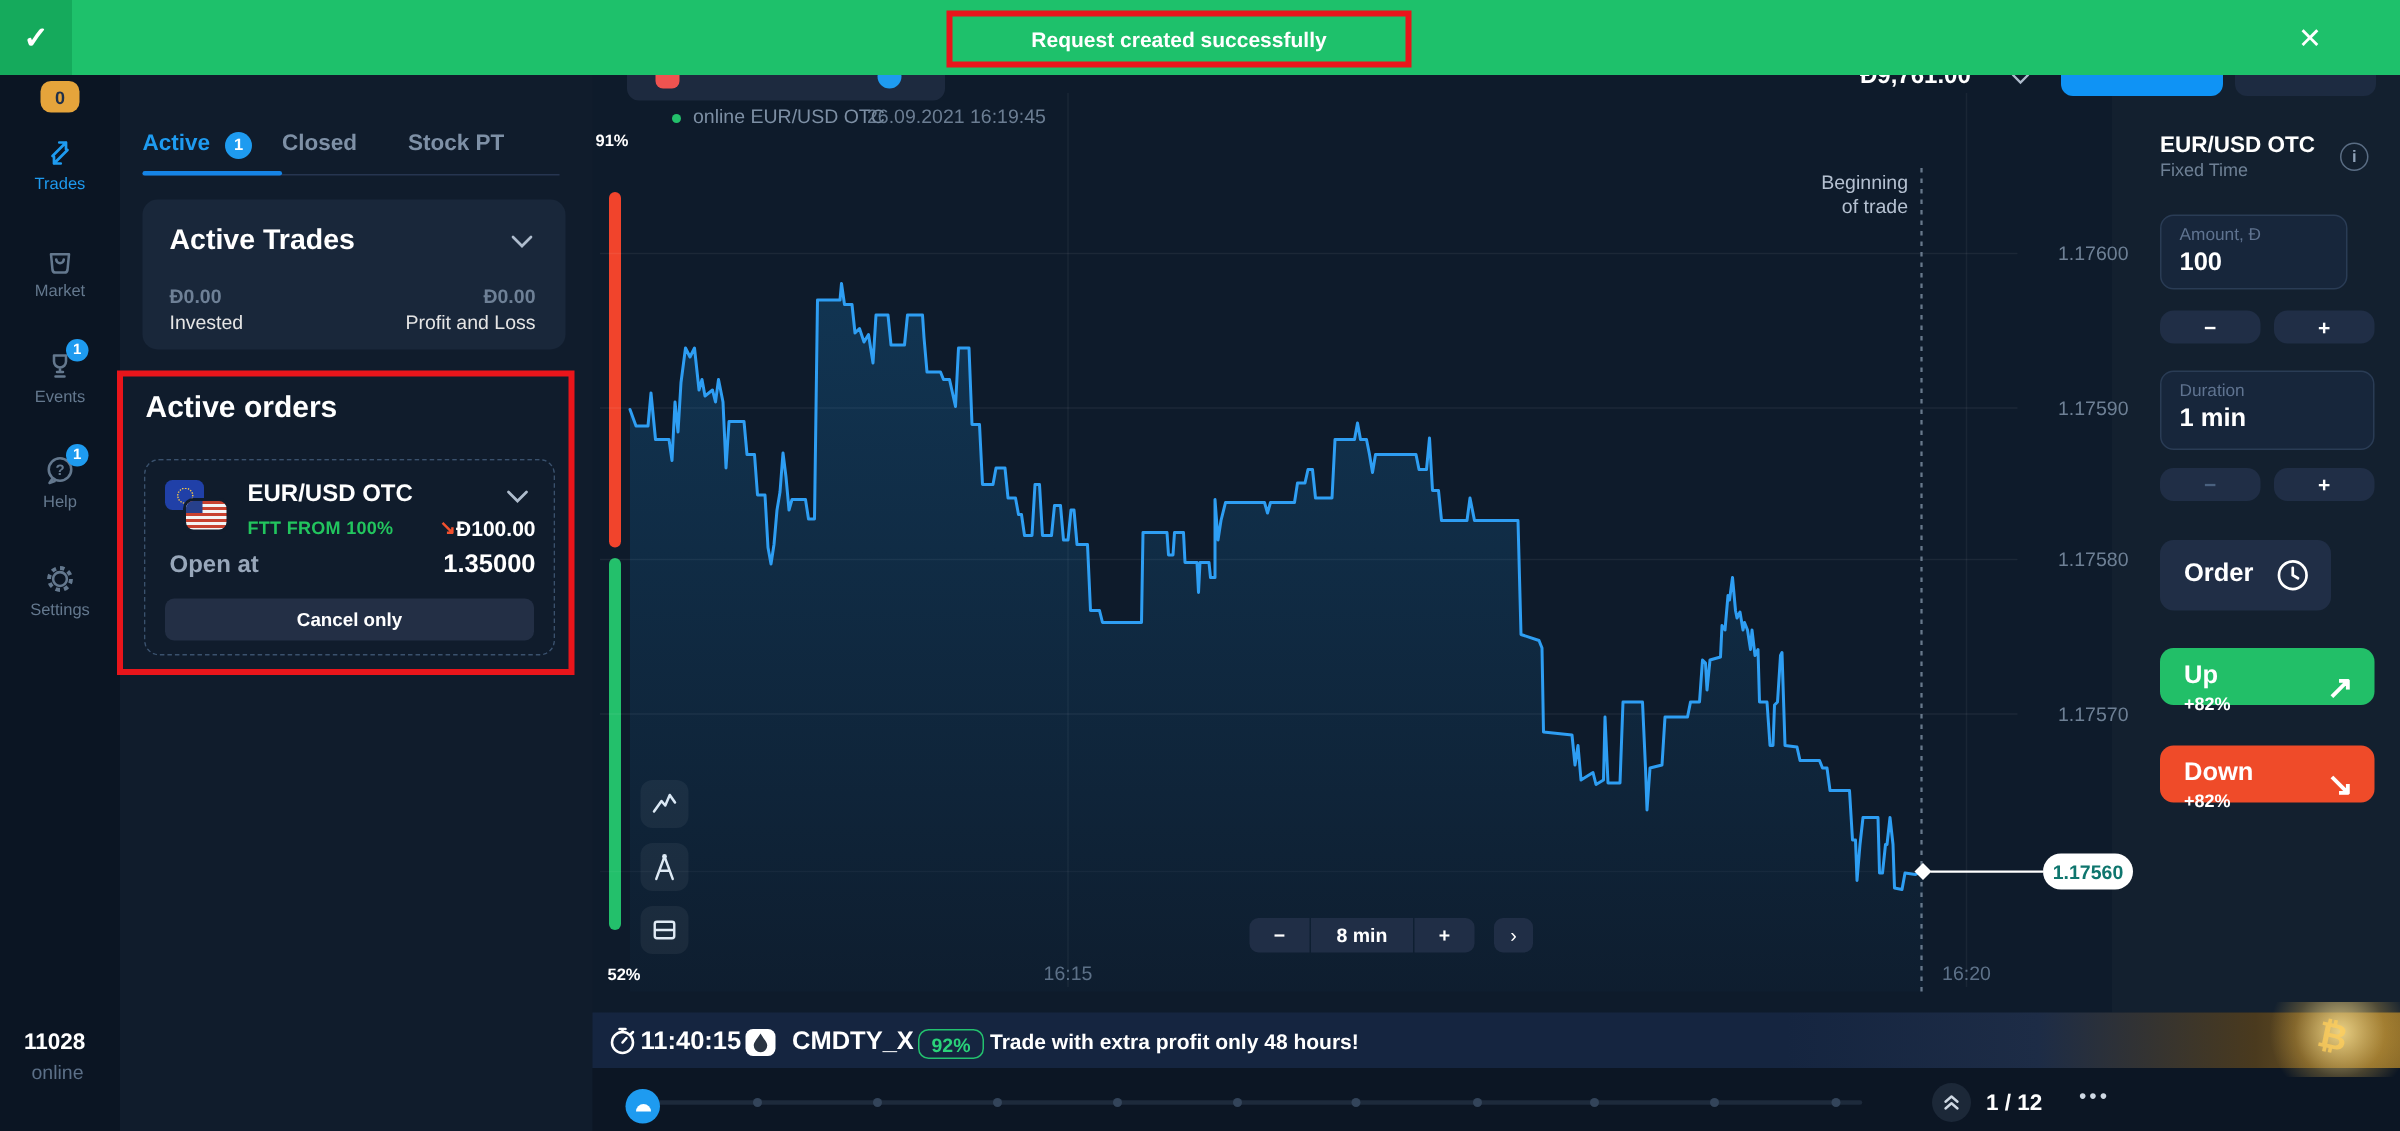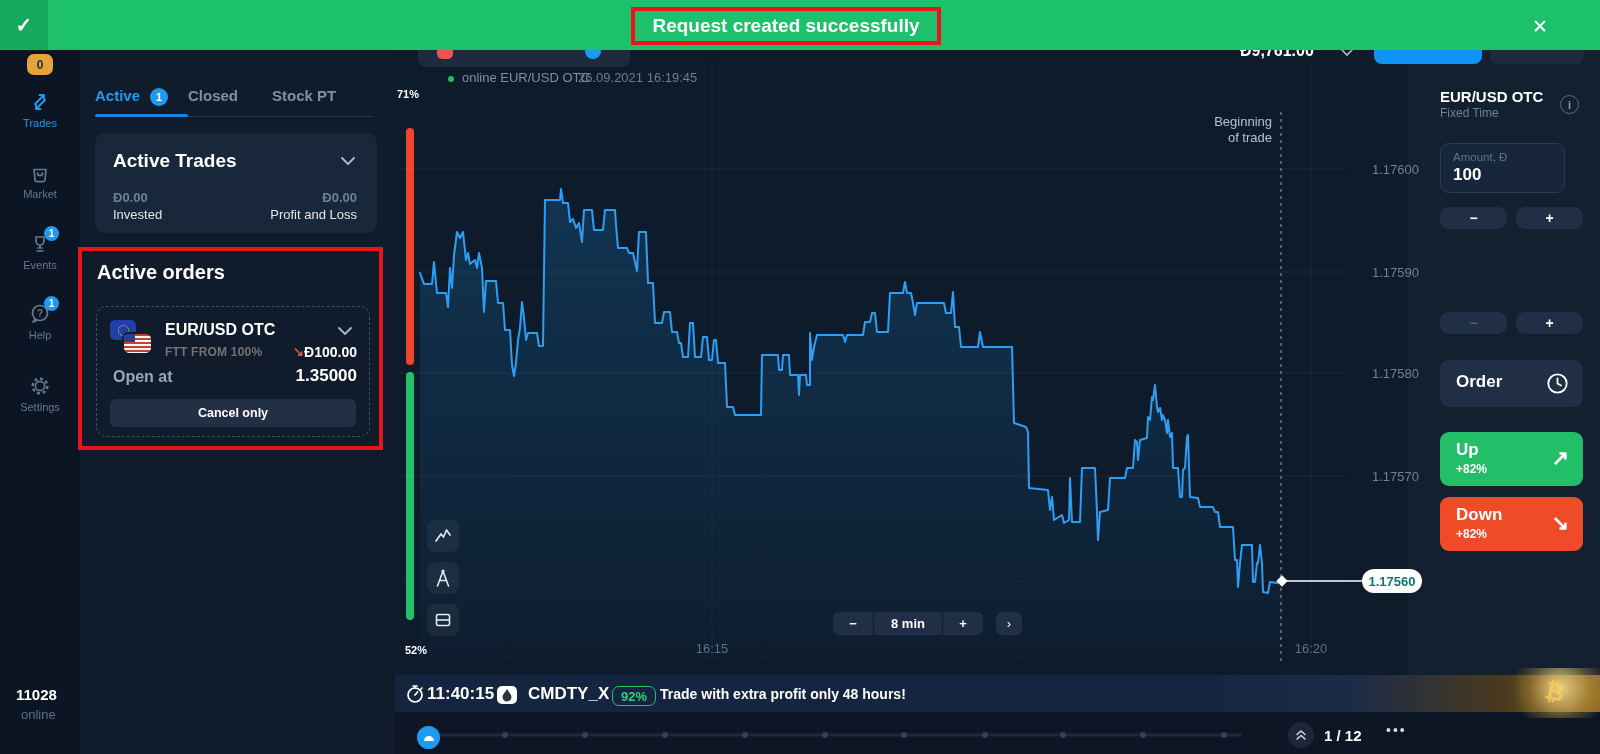--- a/index.html
+++ b/index.html
@@ -5,21 +5,21 @@
   html,body{margin:0;padding:0;background:#06101d;}
   #app{position:relative;width:1600px;height:754px;overflow:hidden;
        background:#0e1b2b;font-family:"Liberation Sans",sans-serif;
        -webkit-font-smoothing:antialiased;color:#fff;}
   .abs{position:absolute;}
   
   .banner{left:0;top:0;width:1600px;height:50px;background:#1ec16b;z-index:100;}
   .banner-check{left:0;top:0;width:48px;height:50px;background:#15aa5c;z-index:101;
                 display:flex;align-items:center;justify-content:center;font-size:20px;font-weight:bold;color:#fff;}
   .banner-msg{left:631px;top:7px;width:310px;height:38px;z-index:102;border:4px solid #e9151b;
-              display:flex;align-items:center;justify-content:center;font-size:19px;font-weight:bold;color:#fff;box-sizing:border-box;}
+              display:flex;align-items:center;justify-content:center;font-size:14px;font-weight:bold;color:#fff;box-sizing:border-box;}
   .banner-close{left:1526px;top:12px;width:28px;height:28px;z-index:102;color:#fff;font-size:19px;
                 display:flex;align-items:center;justify-content:center;cursor:pointer;}
   
   .sidebar{left:0;top:50px;width:80px;height:704px;background:#0b1523;}
   .side-badge0{left:27px;top:54px;width:26px;height:21px;background:#e5a43b;border-radius:7px;
                display:flex;align-items:center;justify-content:center;font-size:12px;font-weight:bold;color:#20304a;}
   .side-item{width:80px;text-align:center;}
   .side-label{font-size:11px;color:#64788e;margin-top:3px;}
   .side-label.active{color:#1e9bf0;}
   .mini-badge{position:absolute;width:15px;height:15px;border-radius:50%;background:#1e9bf0;color:#fff;
@@ -43,21 +43,21 @@
   .ao-box{left:78px;top:247px;width:305px;height:203px;border:4px solid #e9151b;box-sizing:border-box;z-index:4;}
   .ao-title{left:97px;top:261px;font-size:20px;font-weight:bold;}
   .ao-card{left:96px;top:306px;width:274px;height:131px;border:1px dashed #3a516d;border-radius:10px;box-sizing:border-box;}
   .flag{position:absolute;border-radius:5px;}
   .flag-eu{left:110px;top:320px;width:26px;height:20px;background:#2040a8;display:flex;align-items:center;justify-content:center;}
   .flag-eu i{display:block;width:9px;height:9px;border:1.5px dotted #f7c948;border-radius:50%;}
   .flag-us{left:124px;top:334px;width:27px;height:19px;
            background:repeating-linear-gradient(#c8412f 0 2px,#f4f4f4 2px 4px);box-shadow:0 0 0 2px #101c2c;}
   .flag-us i{position:absolute;left:0;top:0;width:11px;height:8px;background:#27408b;border-top-left-radius:5px;display:block;}
   .ao-pair{left:165px;top:321px;font-size:16px;font-weight:bold;}
-  .ao-contract{left:165px;top:345px;font-size:12px;font-weight:bold;color:#737373;letter-spacing:.2px;}
+  .ao-contract{left:165px;top:345px;font-size:12px;font-weight:bold;color:#22c55e;letter-spacing:.2px;}
   .ao-dir{left:293px;top:344px;font-size:13px;font-weight:bold;color:#f2512e;}
   .ao-amount{left:252px;top:344px;width:105px;text-align:right;font-size:14px;font-weight:bold;}
   .ao-openat{left:113px;top:368px;font-size:16px;font-weight:bold;color:#98a7ba;}
   .ao-openval{left:237px;top:366px;width:120px;text-align:right;font-size:17px;font-weight:bold;}
   .cancel-btn{left:110px;top:399px;width:246px;height:28px;background:#232f45;border-radius:6px;
               display:flex;align-items:center;justify-content:center;font-size:12.5px;font-weight:bold;cursor:pointer;}
   
   .asset-bar{left:418px;top:36px;width:212px;height:31px;background:#1d2a3f;border-radius:8px;}
   .asset-ico-red{left:437px;top:43px;width:16px;height:16px;background:#ef5350;border-radius:5px;}
   .asset-ico-blue{left:585px;top:43px;width:16px;height:16px;background:#1e9bf0;border-radius:50%;}
@@ -94,23 +94,23 @@
   .field{background:#17263b;border:1px solid #2a3c55;border-radius:9px;box-sizing:border-box;cursor:text;}
   .f-amount{left:1440px;top:143px;width:125px;height:50px;}
   .f-dur{left:1440px;top:247px;width:143px;height:53px;}
   .f-label{font-size:11.5px;color:#5f7390;}
   .f-value{font-size:17px;font-weight:bold;color:#fff;margin-top:2px;}
   .f-inner{padding:7px 0 0 12px;}
   .stepbtn{top:207px;width:67px;height:22px;background:#202e46;border-radius:9px;color:#fff;
            display:flex;align-items:center;justify-content:center;font-size:14px;font-weight:bold;cursor:pointer;z-index:4;}
   .stepbtn.row2{top:312px;}
   .stepbtn.dim{color:#4a617f;}
-  .order-btn{left:1440px;top:360px;width:143px;height:47px;background:#202e46;border-radius:9px;cursor:pointer;z-index:4;}
+  .order-btn{left:1440px;top:360px;width:114px;height:47px;background:#202e46;border-radius:9px;cursor:pointer;z-index:4;}
   .order-txt{position:absolute;left:16px;top:12px;font-size:17px;font-weight:bold;}
-  .updown{left:1440px;width:143px;height:54px;border-radius:9px;cursor:pointer;z-index:4;}
+  .updown{left:1440px;width:143px;height:38px;border-radius:9px;cursor:pointer;z-index:4;}
   .up-btn{top:432px;background:#22bf68;}
   .down-btn{top:497px;background:#ef4b29;}
   .ud-label{position:absolute;left:16px;top:8px;font-size:17px;font-weight:bold;}
   .ud-payout{position:absolute;left:16px;top:30px;font-size:12px;font-weight:bold;}
   .ud-arrow{position:absolute;right:14px;top:14px;font-size:21px;font-weight:bold;}
   
   .promo{left:395px;top:675px;width:1205px;height:37px;
          background:linear-gradient(90deg,#152540 0%,#152540 66%,#1d2c46 80%,#4a3a1e 92%,#8a6a28 100%);}
   .promo-glow{left:1500px;top:668px;width:100px;height:50px;z-index:3;
               background:radial-gradient(circle at 60% 40%,rgba(255,230,150,.85),rgba(255,200,80,.25) 45%,rgba(0,0,0,0) 70%);}
@@ -274,21 +274,21 @@
   <div class="abs status-dot"></div>
   <div class="abs status-text">online EUR/USD OTC</div>
   <div class="abs status-date">26.09.2021 16:19:45</div>
   <div class="abs balance">Đ9,761.00</div>
   <svg class="abs icon bal-chev" width="14" height="9">
     <path d="M2 2 L7 7 L12 2" stroke="#aebccd" stroke-width="1.6" fill="none" stroke-linecap="round"></path>
   </svg>
   <div class="abs btn-blue"></div>
   <div class="abs btn-dark"></div>
 
-  <div class="abs pct" style="left:397px;top:88px;">71%</div>
+  <div class="abs pct" style="left:397px;top:88px;">91%</div>
   <div class="abs bar-red"></div>
   <div class="abs bar-green"></div>
   <div class="abs pct" style="left:405px;top:644px;">52%</div>
 
   <div class="abs toolbtn" style="top:520px;">
     <svg class="icon" width="22" height="22">
       <path d="M4 16 l5-7 2.5 3 3-7 3.5 5" stroke="#e8eef5" stroke-width="1.7" fill="none" stroke-linecap="round" stroke-linejoin="round"></path>
     </svg>
   </div>
   <div class="abs toolbtn" style="top:562px;">
@@ -321,20 +321,26 @@
 
   <div class="abs field f-amount">
     <div class="f-inner">
       <div class="f-label">Amount, Đ</div>
       <div class="f-value">100</div>
     </div>
   </div>
   <div class="abs stepbtn" style="left:1440px;">−</div>
   <div class="abs stepbtn" style="left:1516px;">+</div>
 
+  <div class="abs field f-dur">
+    <div class="f-inner">
+      <div class="f-label">Duration</div>
+      <div class="f-value">1 min</div>
+    </div>
+  </div>
   <div class="abs stepbtn row2 dim" style="left:1440px;">−</div>
   <div class="abs stepbtn row2" style="left:1516px;">+</div>
 
   <div class="abs order-btn">
     <div class="order-txt">Order</div>
     <svg class="icon" style="position:absolute;right:14px;top:12px;" width="23" height="23">
       <circle cx="11.5" cy="11.5" r="9.2" stroke="#fff" stroke-width="1.8" fill="none"></circle>
       <path d="M11.5 6.5 V11.5 L15 13.5" stroke="#fff" stroke-width="1.8" fill="none" stroke-linecap="round"></path>
     </svg>
   </div>

